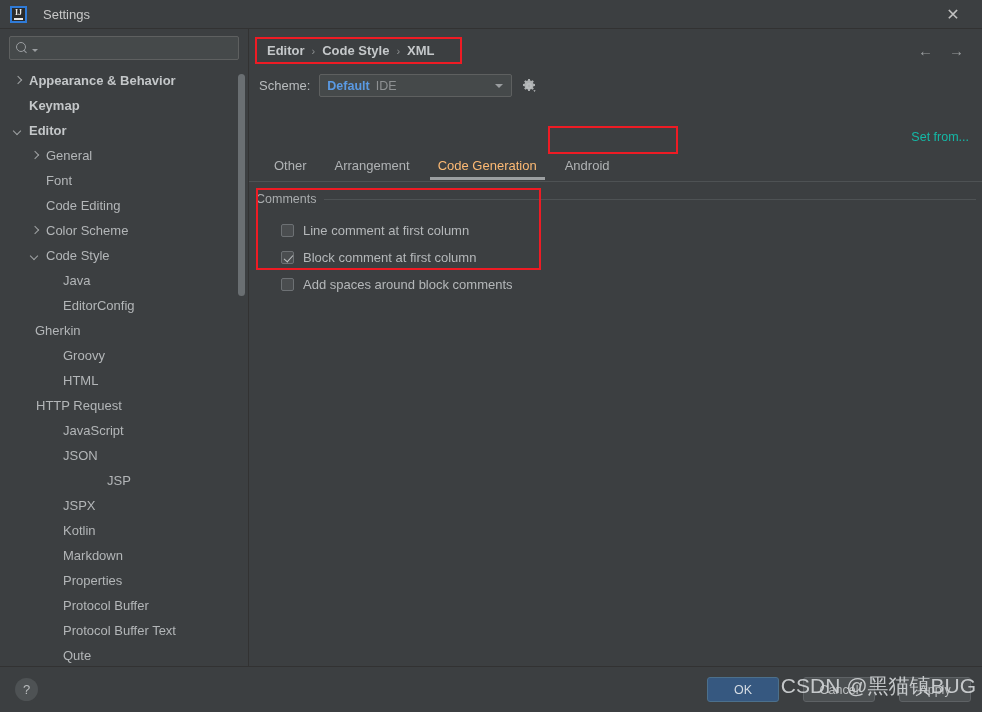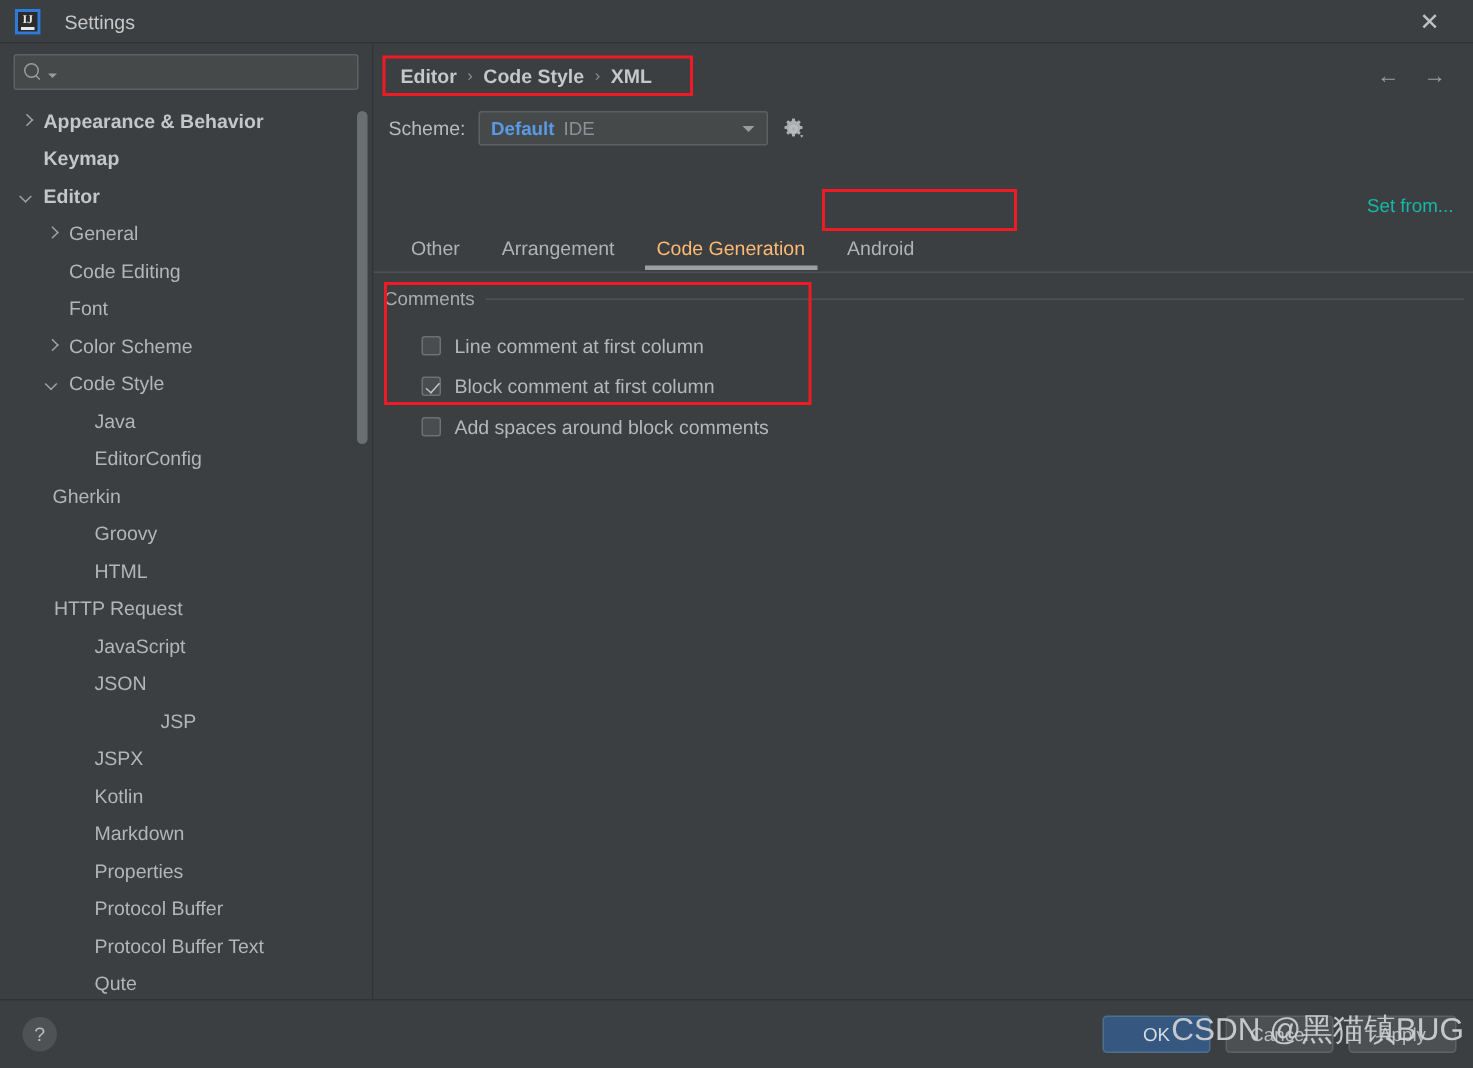--- a/index.html
+++ b/index.html
@@ -358,21 +358,21 @@
     font-size: 13px;
     display: flex;
     align-items: center;
     justify-content: center;
     margin-left: 15px;
     cursor: pointer;
   }
   #btns {
     margin-left: auto;
     display: flex;
-    gap: 10px;
+    gap: 24px;
     margin-right: 11px;
   }
   .dlg-btn {
     min-width: 72px;
     height: 25px;
     border-radius: 3px;
     font-size: 12.5px;
     display: flex;
     align-items: center;
     justify-content: center;
@@ -436,25 +436,25 @@
           <div class="tree-item bold" style="padding-left: 13px;">
             <span class="arrow down"></span>
             <span>Editor</span>
           </div>
           <div class="tree-item" style="padding-left: 30px;">
             <span class="arrow right"></span>
             <span>General</span>
           </div>
           <div class="tree-item" style="padding-left: 30px;">
             <span class="arrow none"></span>
+            <span>Font</span>
+          </div>
+          <div class="tree-item" style="padding-left: 30px;">
+            <span class="arrow none"></span>
             <span>Code Editing</span>
-          </div>
-          <div class="tree-item" style="padding-left: 30px;">
-            <span class="arrow none"></span>
-            <span>Font</span>
           </div>
           <div class="tree-item" style="padding-left: 30px;">
             <span class="arrow right"></span>
             <span>Color Scheme</span>
           </div>
           <div class="tree-item" style="padding-left: 30px;">
             <span class="arrow down"></span>
             <span>Code Style</span>
           </div>
           <div class="tree-item" style="padding-left: 47px;">

